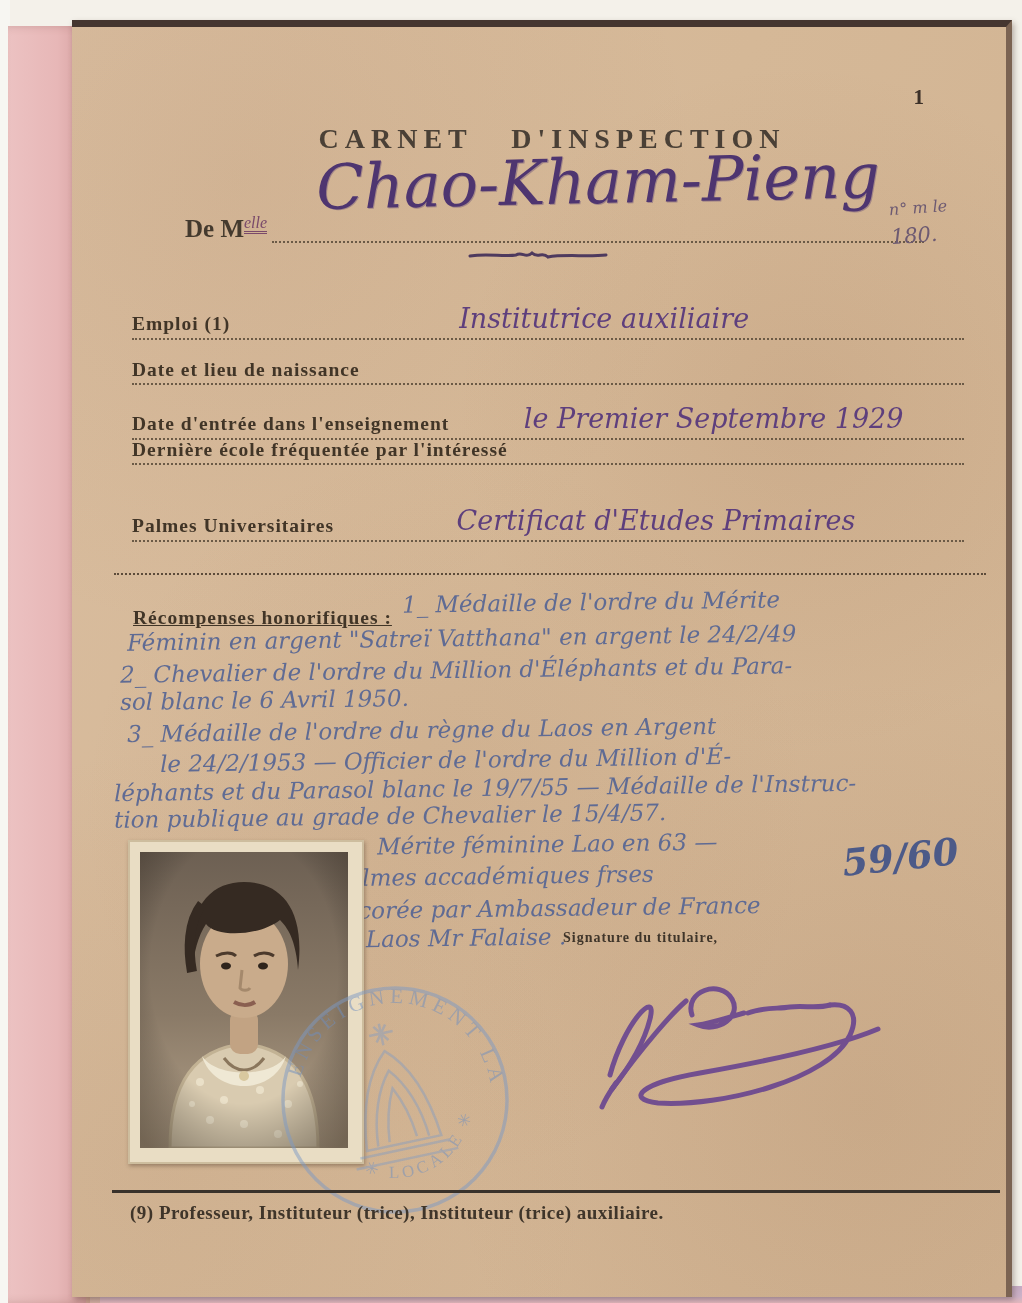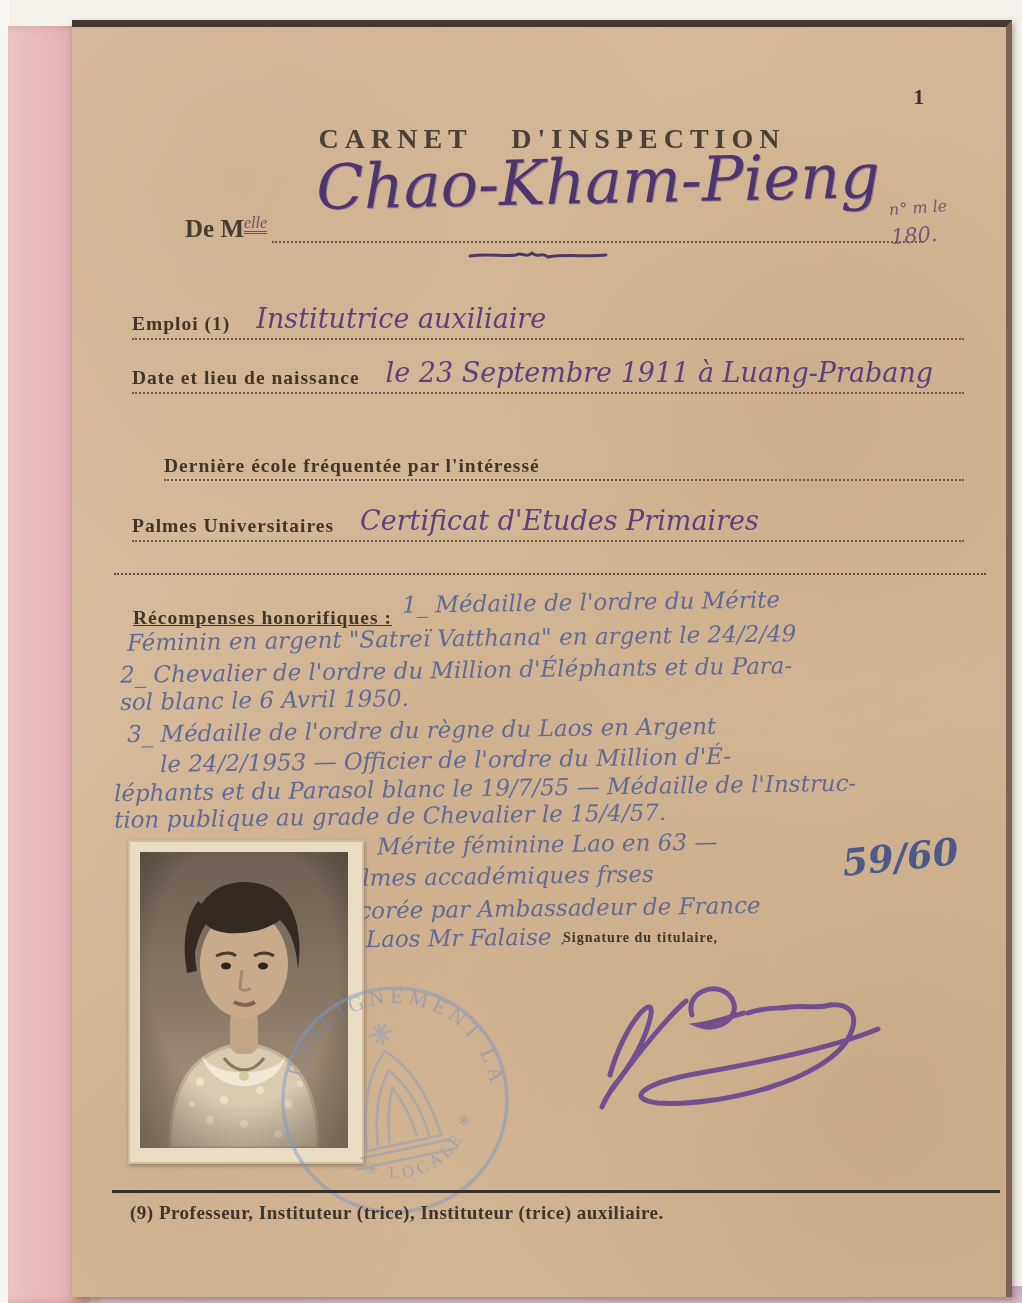--- a/index.html
+++ b/index.html
@@ -58,25 +58,25 @@
     font-size:62px;color:#4e3570;transform:rotate(-1.2deg);
     text-shadow:1px 1px 0 rgba(78,53,112,.35);white-space:nowrap;
   }
   .name-underline{left:200px;top:214px;width:652px;border-top:2px dotted #6b5a46;}
   .margin-note{right:26px;top:168px;width:90px;color:#6d5a72;font-size:16px;
     transform:rotate(-4deg);line-height:1.5;}
   .margin-note .num{font-size:21px;}
   .flourish{left:396px;top:218px;}
   
   .field-row{
-    left:60px;right:42px;display:flex;align-items:baseline;gap:26px;position:absolute;
+    left:60px;right:42px;display:flex;align-items:baseline;gap:14px;position:absolute;
     border-bottom:2px dotted #6b5a46;padding-bottom:2px;
   }
   .field-label{position:static;font-size:19.5px;font-weight:bold;color:#413527;white-space:nowrap;letter-spacing:1px;}
-  .field-value{position:static;flex:1;font-size:27px;white-space:nowrap;transform:translateY(-2px);}
+  .field-value{position:static;flex:1;font-size:27px;white-space:nowrap;transform:translateY(-2px);text-align:center;}
   .separator{left:42px;top:546px;width:872px;border-top:2px dotted #5c4b3a;}
   .awards-label{left:61px;top:580px;font-size:19.5px;font-weight:bold;color:#413527;letter-spacing:1px;text-decoration:underline;}
   .aw{font-size:23px;white-space:nowrap;transform:rotate(-0.8deg);}
   .aw-big{font-size:37px;font-weight:bold;color:#4c5a88;transform:rotate(-6deg);}
   .sig-caption{left:491px;top:903px;font-size:14px;font-weight:bold;color:#3f352a;letter-spacing:1px;}
   
   .photo-frame{
     left:56px;top:813px;width:232px;height:320px;
     background:#e9ddc4;border:2px solid #cdbd9e;
     box-shadow:1px 2px 4px rgba(70,50,35,.4);
@@ -116,23 +116,26 @@
   <svg class="flourish" width="140" height="20" viewBox="0 0 140 20">
     <path d="M2,11 C20,8 35,12 48,10 C54,6 58,14 64,8 C70,14 74,6 80,12 C95,9 120,12 138,10" stroke="#4e3a5e" stroke-width="3" fill="none" stroke-linecap="round"></path>
   </svg>
 
   <div class="field-row" style="top:278px;">
     <span class="field-label">Emploi (1)</span>
     <span class="field-value hand hand-purple">Institutrice auxiliaire</span>
   </div>
   <div class="field-row" style="top:332px;">
     <span class="field-label">Date et lieu de naissance</span>
-    <span class="field-value hand hand-purple">le 23 Septembre 1911 à Luang-Prabang</span>
-  </div>
-  <div class="field-row" style="top:428px;margin-left:32px;">
+  </div>
+  <div class="field-row" style="top:378px;">
+    <span class="field-label">Date d'entrée dans l'enseignement</span>
+    <span class="field-value hand hand-purple">le Premier Septembre 1929</span>
+  </div>
+  <div class="field-row" style="top:412px;">
     <span class="field-label">Dernière école fréquentée par l'intéressé</span>
     <span class="field-value hand hand-purple"></span>
   </div>
   <div class="field-row" style="top:480px;">
     <span class="field-label">Palmes Universitaires</span>
     <span class="field-value hand hand-purple">Certificat d'Etudes Primaires</span>
   </div>
 
   <div class="separator"></div>
 

